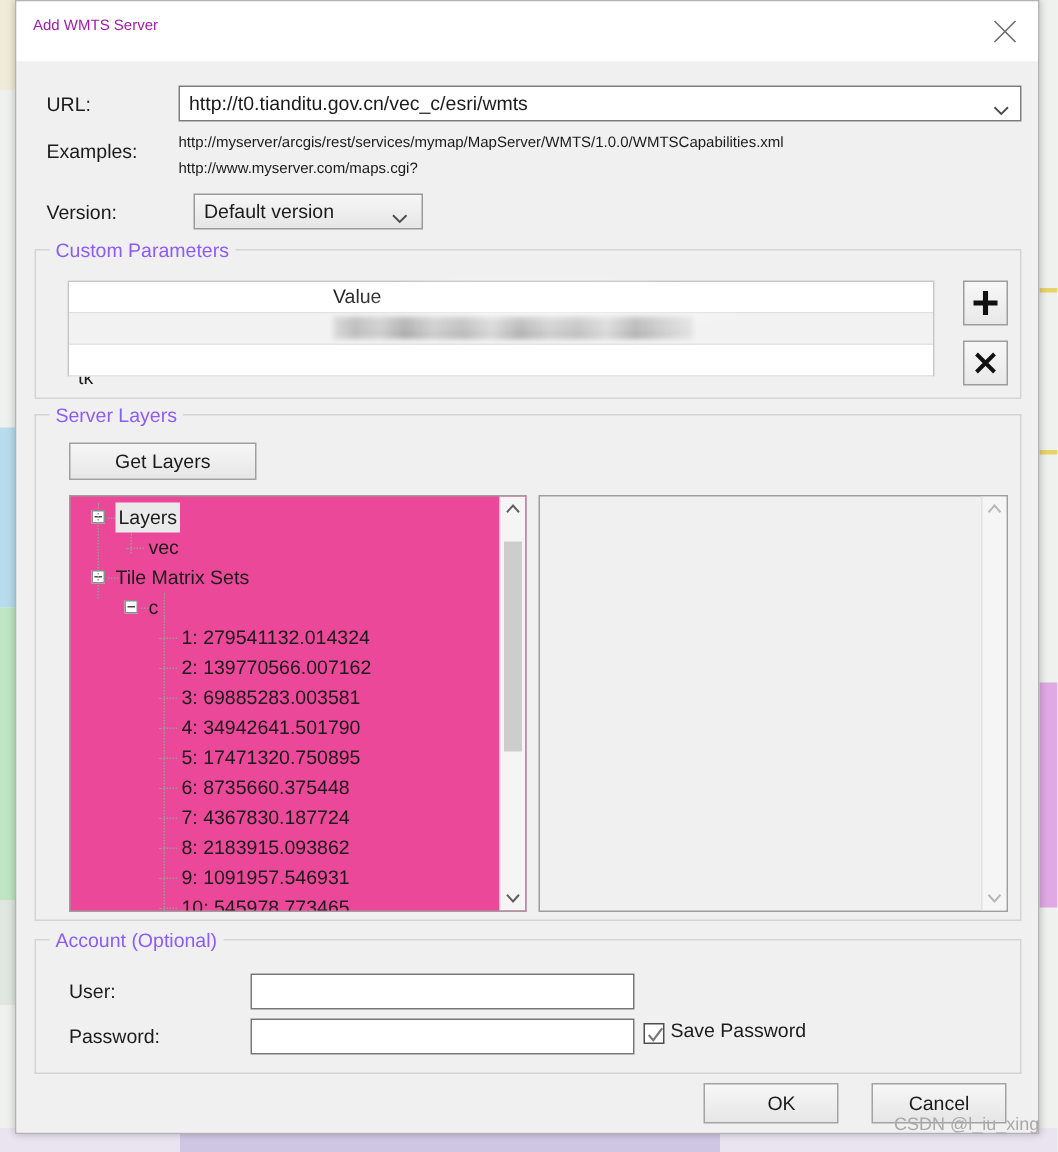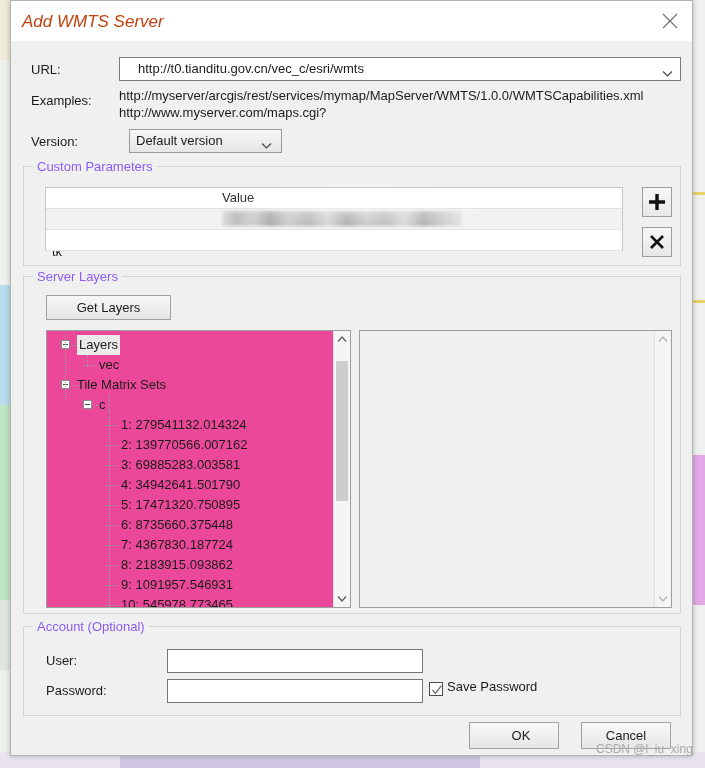--- a/index.html
+++ b/index.html
@@ -93,23 +93,22 @@
   #titlebar {
     height: 40px;
     background: #ffffff;
     position: relative;
     box-sizing: border-box;
   }
   #title-text {
     position: absolute;
     left: 11px;
     top: 11px;
-    font-size: 17px;
-    color: #c2410c;
-    font-style: italic;
+    font-size: 10px;
+    color: #a21caf;
   }
   #close-btn {
     position: absolute;
     right: 0; top: 0;
     width: 44px; height: 40px;
     cursor: default;
   }
   #close-btn svg { position: absolute; left: 14px; top: 12px; }
 
   
@@ -134,34 +133,33 @@
     width: 562px; height: 24px;
     background: #fff;
     border: 1px solid #7a7a7a;
     box-sizing: border-box;
   }
   #url-value {
     position: absolute;
     left: 6px; top: 3px;
     font-size: 13px;
     color: #1b1b1b;
-    margin-left: 12px;
   }
   #url-arrow {
     position: absolute;
     right: 7px; top: 8px;
   }
 
   
   #examples-block {
     position: absolute;
     left: 108px; top: 46px;
     width: 570px;
     line-height: 17px;
-    font-size: 13px;
+    font-size: 10px;
     color: #1b1b1b;
     white-space: nowrap;
   }
 
   
   #version-combo {
     position: absolute;
     left: 118px; top: 88px;
     width: 153px; height: 24px;
     background: linear-gradient(#f6f6f6, #e6e6e6);

